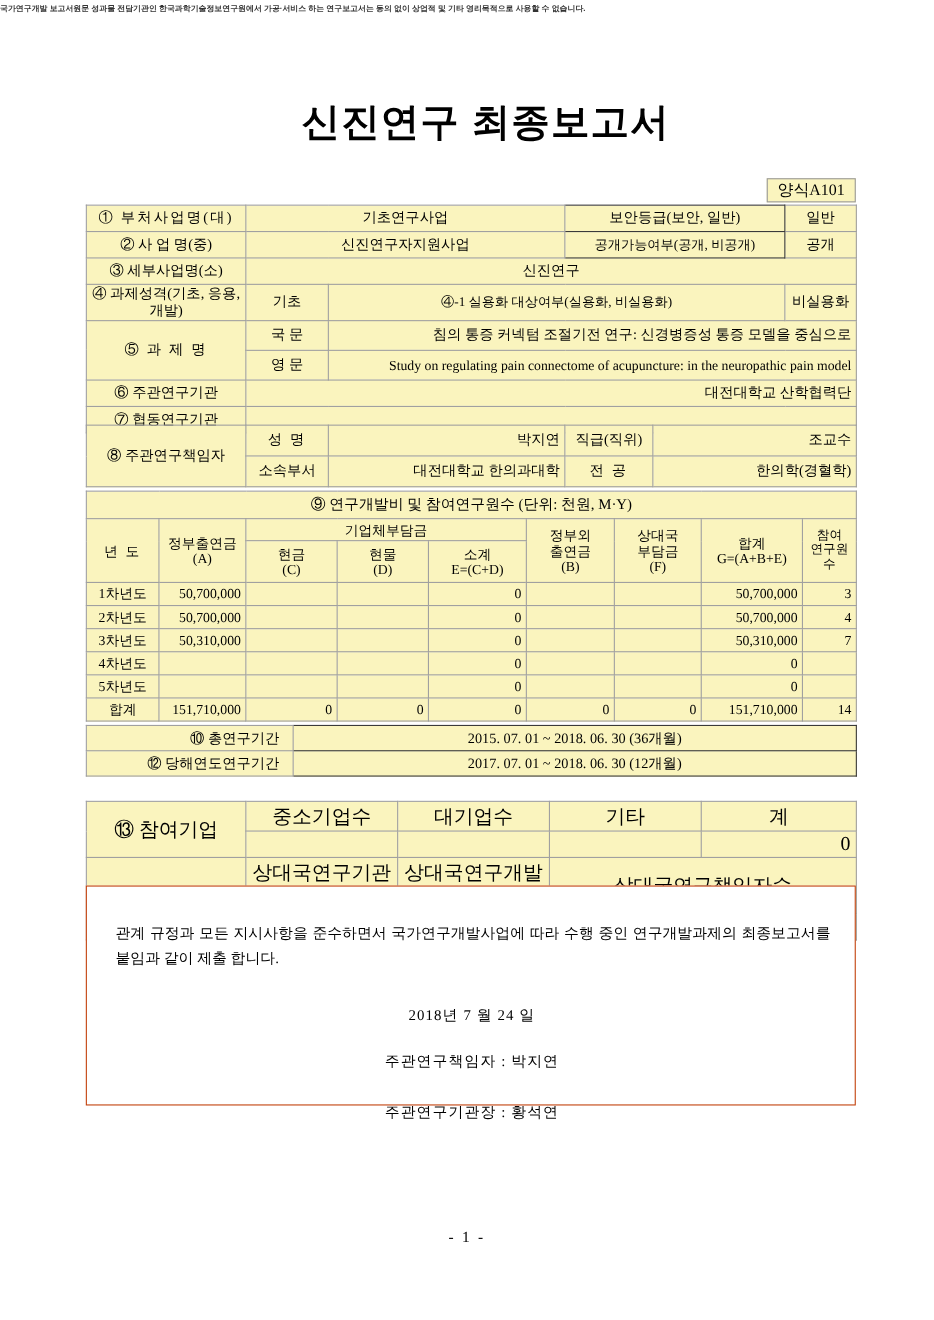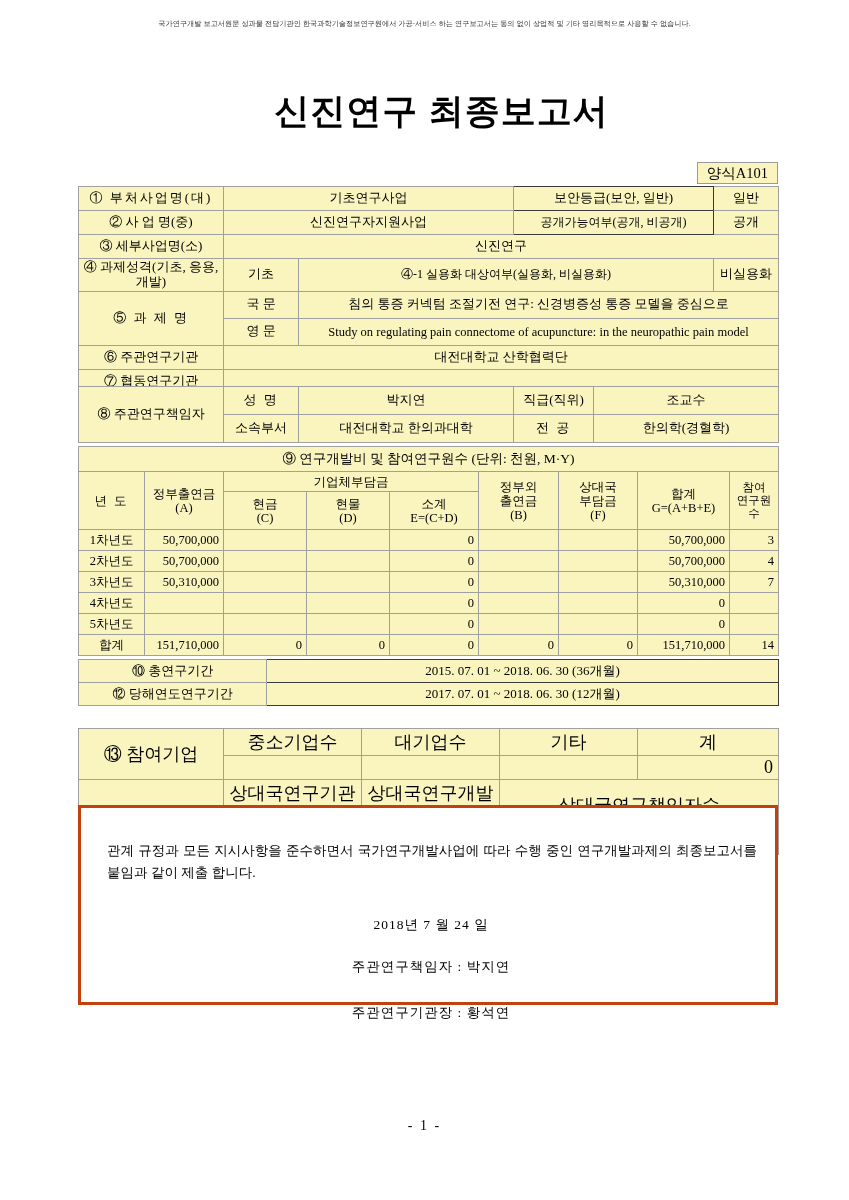--- a/index.html
+++ b/index.html
@@ -12,25 +12,25 @@
     position: relative;
     overflow: hidden;
   }
   .page {
     position: absolute; left:0; top:0; width:849px; height:1200px;
     background:#fff;
   }
 
   
   .notice {
-    position:absolute; left:0; top:20px; width:849px;
-    text-align:center;
+    position:absolute; left:0; top:4px; width:849px;
     font-family:"Liberation Sans","DejaVu Sans",sans-serif;
     font-size:7.2px; letter-spacing:0px; color:#333;
     line-height:1.2;
+    font-weight:bold;
   }
 
   
   .doc-title {
     position:absolute; left:0; top:88px; width:849px;
     text-align:center;
     font-family:"Liberation Sans","DejaVu Sans",sans-serif;
     font-weight:bold;
     font-size:35px; letter-spacing:1px;
     color:#000;
@@ -60,21 +60,21 @@
   }
   table.main td {
     border:1px solid #a0a0a0;
     padding:1px 4px;
     height:24px;
     vertical-align:middle;
     background:#faf4be;
     line-height:1.15;
   }
   .c  { text-align:center; }
-  .l  { text-align:center; }
+  .l  { text-align:right; }
   .r  { text-align:right; }
   .white { background:#ffffff; }
   .peach { background:#fad6bc; }
   .bold-box { border:1.6px solid #3a3a3a !important; }
   .sp1 { letter-spacing:2px; }
   .small { font-size:12px; }
   .eng { font-family:"Liberation Serif","DejaVu Serif",serif; font-size:12.5px; }
 
   
   table.budget {
@@ -116,21 +116,21 @@
   table.company td {
     border:1px solid #a0a0a0;
     padding:1px 5px; height:24px;
     background:#faf4be; vertical-align:middle;
   }
 
   
   .statement {
     position:absolute; left:78px; top:805px;
     width:700px; height:200px;
-    border:3px solid #c2410c;
+    border:1px solid #c2410c;
     background:#fff;
   }
   .statement .para {
     position:absolute; left:26px; top:32px; width:650px;
     font-size:13.5px; line-height:1.65;
     text-align:justify;
   }
   .sig-date {
     position:absolute; left:0; top:108px; width:700px;
     text-align:center; font-size:13.5px; letter-spacing:1px;

